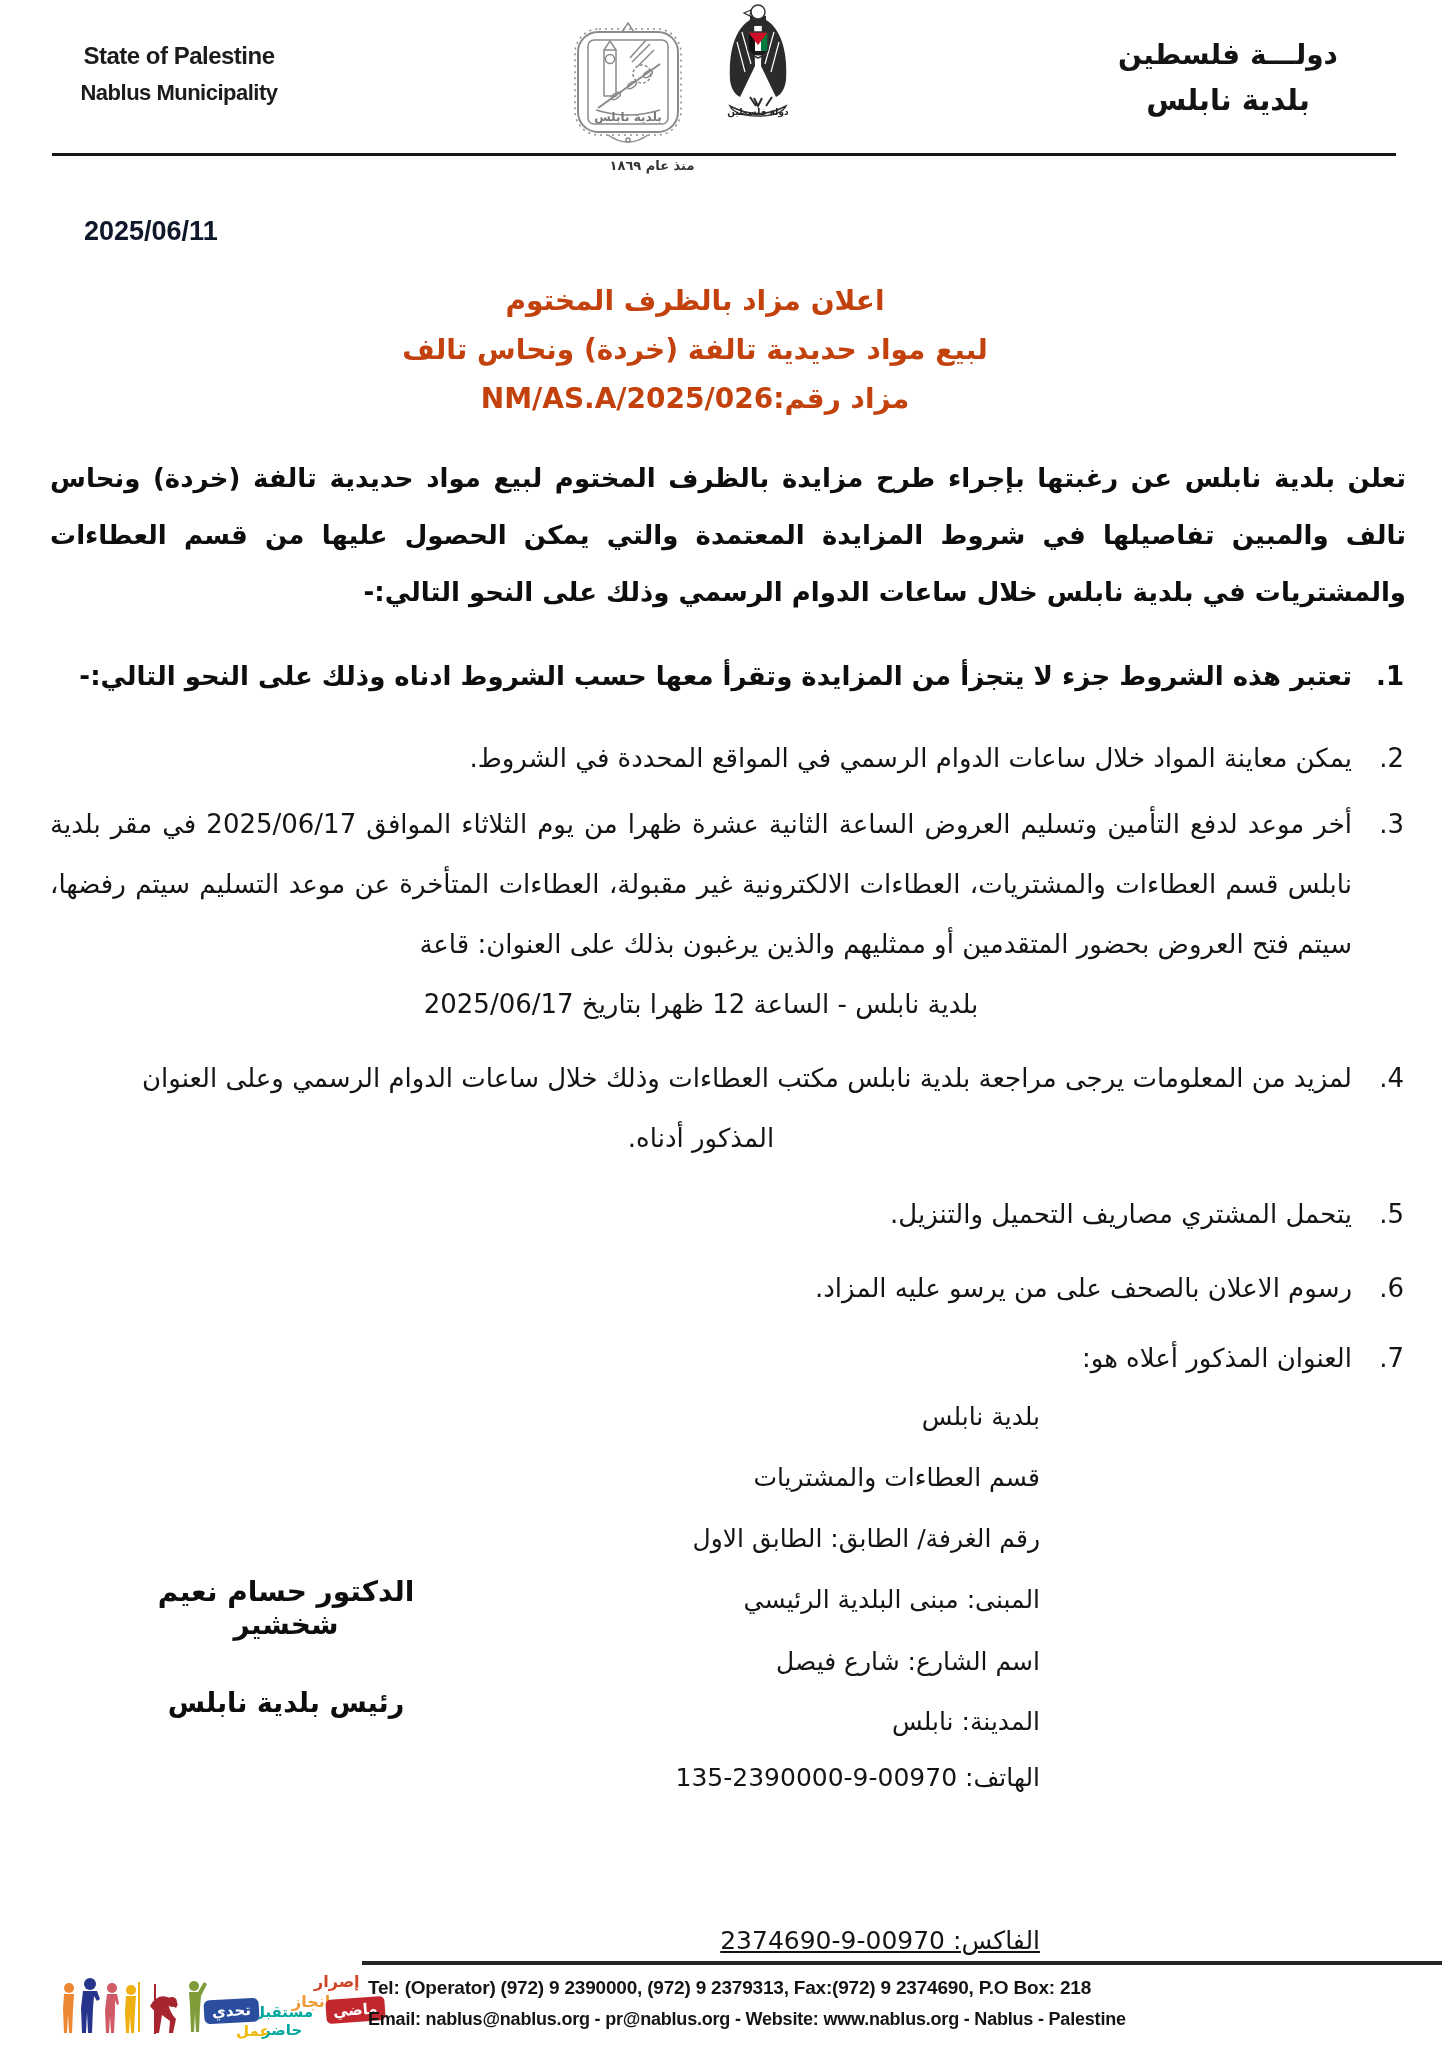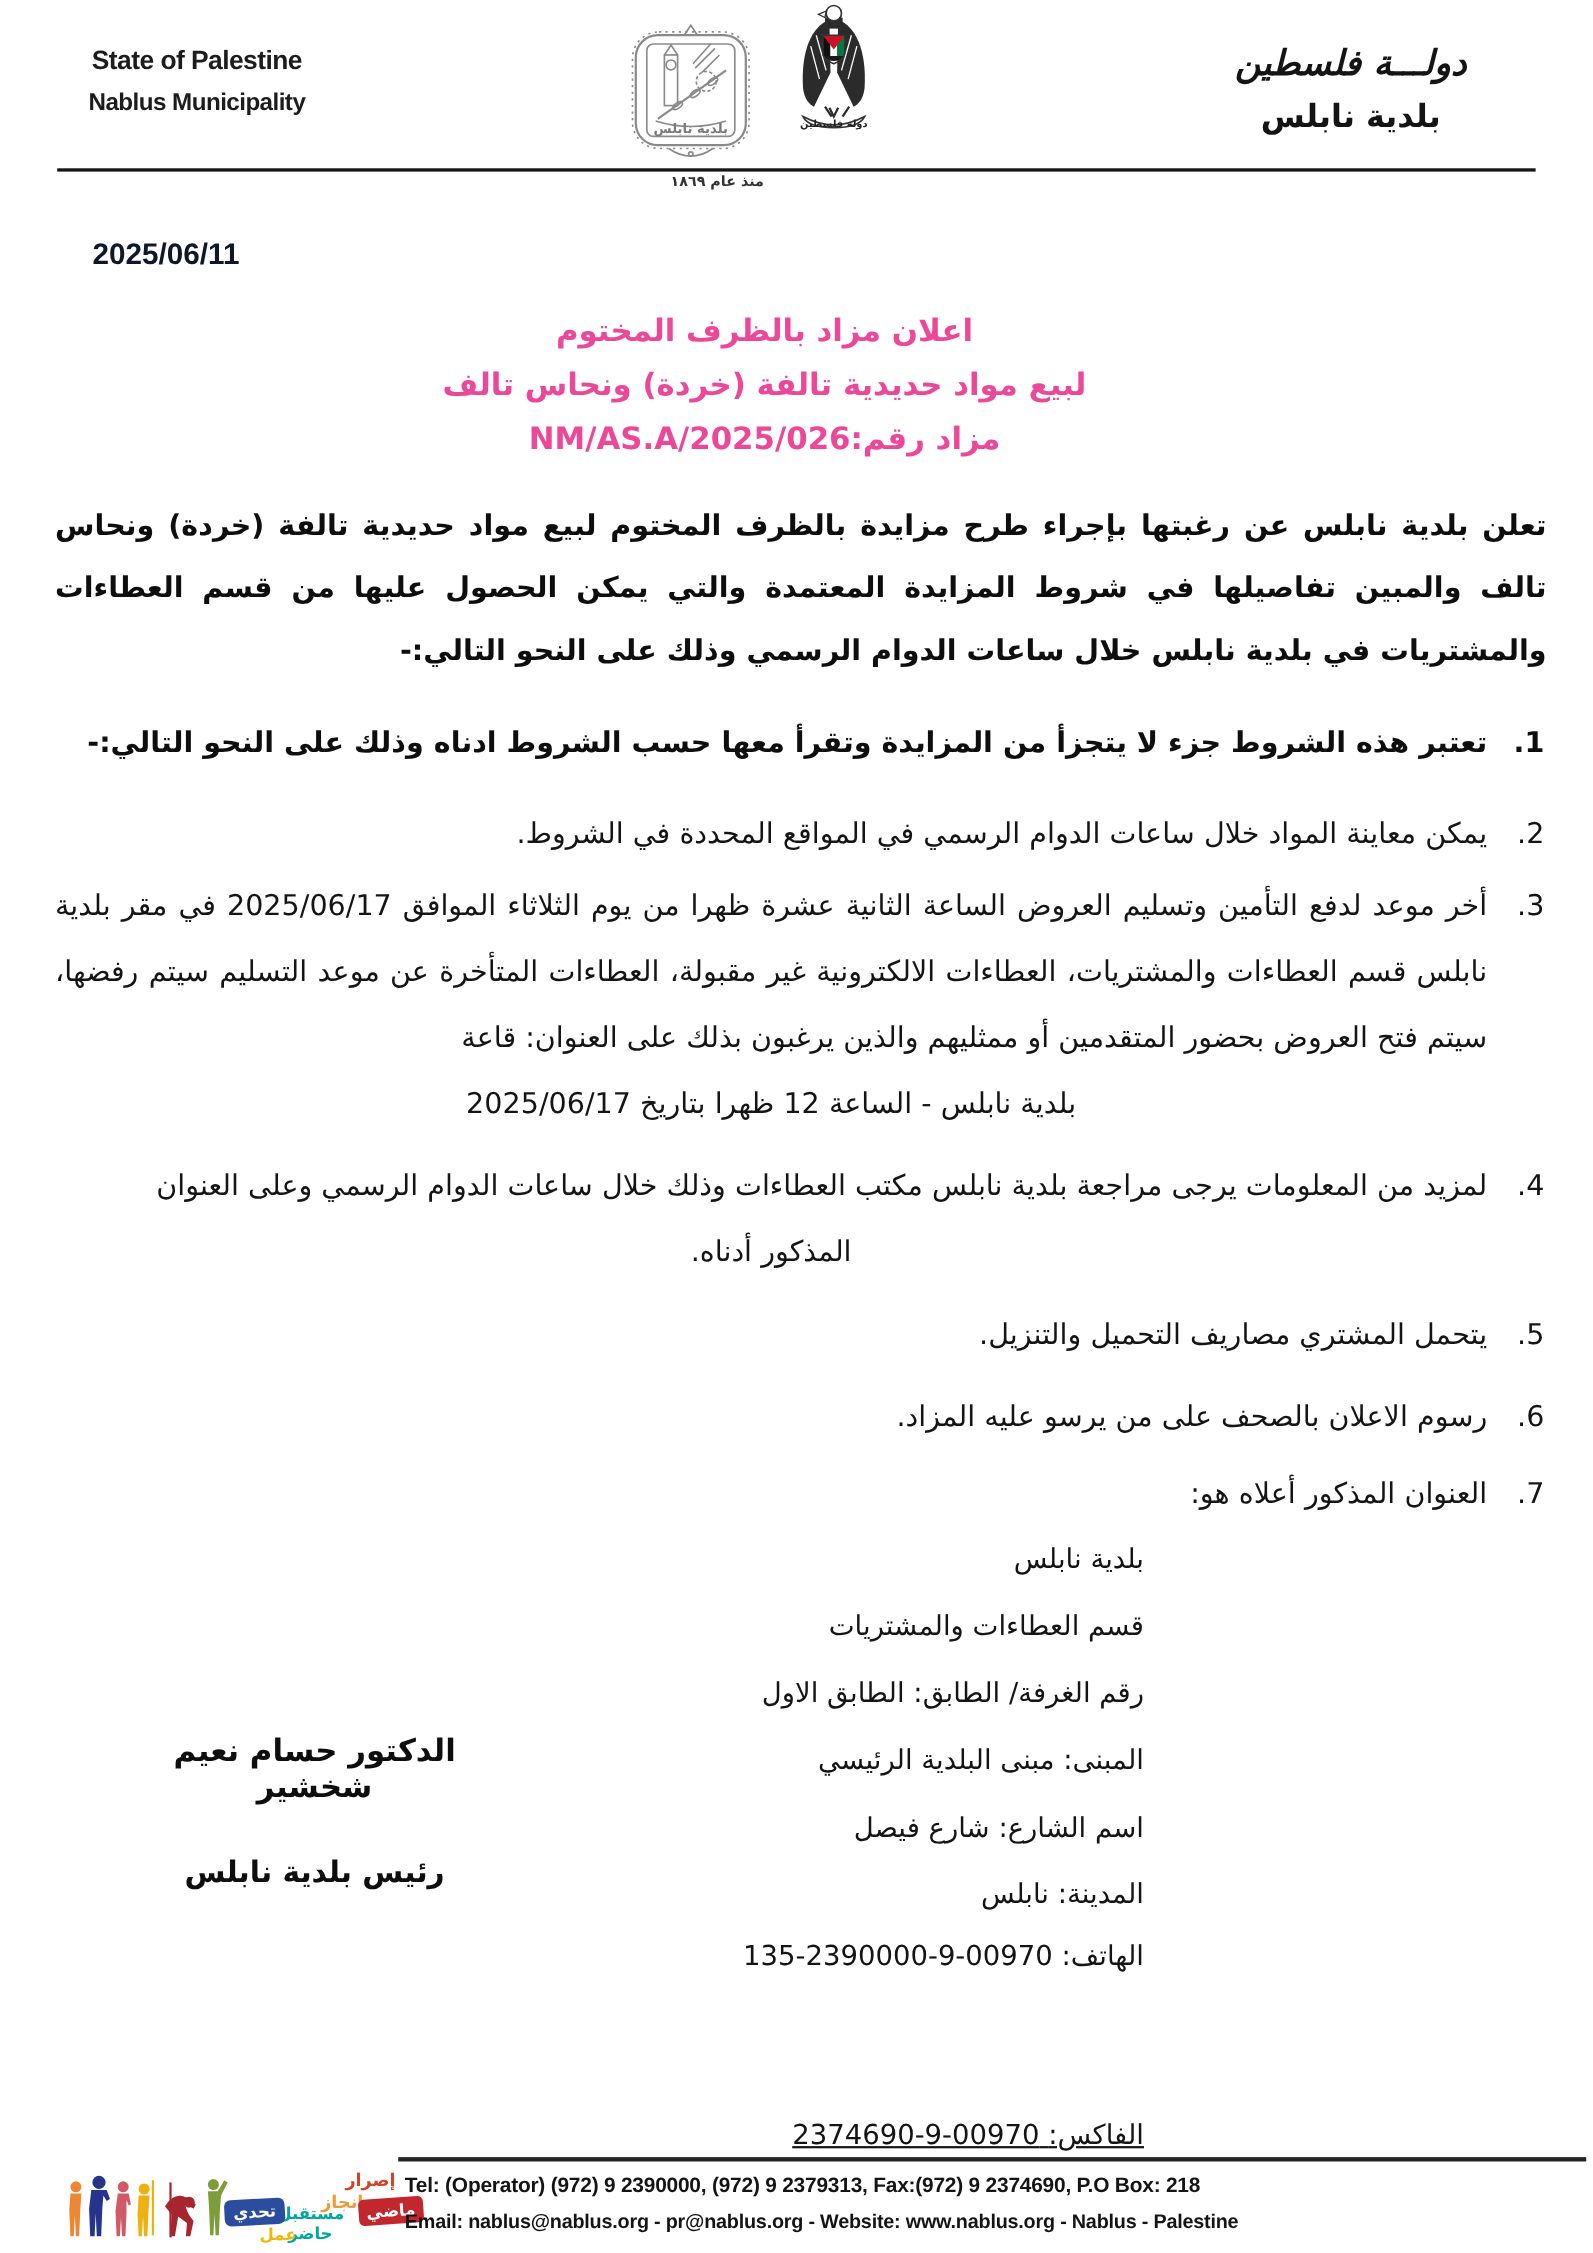--- a/index.html
+++ b/index.html
@@ -10,29 +10,29 @@
   .hdr-left{position:absolute;left:74px;top:42px;width:210px;text-align:center;
             font-family:"Liberation Sans",sans-serif;font-weight:bold;color:#1c1c1c;}
   .hdr-left .l1{font-size:24px;letter-spacing:-0.5px;}
   .hdr-left .l2{font-size:22px;margin-top:10px;letter-spacing:-0.5px;}
   .seal{position:absolute;left:572px;top:16px;}
   .seal-caption{position:absolute;left:592px;top:158px;width:120px;text-align:center;
                 font-size:13px;color:#333;direction:rtl;font-weight:bold;}
   .eagle{position:absolute;left:710px;top:2px;}
   .hdr-right{position:absolute;left:1098px;top:38px;width:260px;text-align:center;
              font-weight:bold;direction:rtl;color:#141414;}
-  .hdr-right .r1{font-size:32px;font-style:italic;}
+  .hdr-right .r1{font-size:28px;}
   .hdr-right .r2{font-size:29px;margin-top:12px;}
   .hdr-rule{position:absolute;left:52px;top:153px;width:1344px;height:3px;background:#161616;}
 
   
   .date{position:absolute;left:84px;top:216px;font-family:"Liberation Sans",sans-serif;
         font-weight:bold;font-size:27px;color:#0f172a;}
   .title-block{position:absolute;left:190px;top:276px;width:1010px;text-align:center;
-               font-weight:bold;direction:rtl;font-size:28px;line-height:49px;color:#ec4899;}
+               font-weight:bold;direction:rtl;font-size:28px;line-height:49px;color:#c2410c;}
 
   
   .intro{position:absolute;left:50px;top:450px;width:1356px;direction:rtl;
          text-align:justify;font-weight:bold;font-size:26px;line-height:57px;color:#0e0e0e;}
   .li{position:absolute;left:50px;width:1356px;direction:rtl;padding-right:54px;
       box-sizing:border-box;font-size:26px;line-height:60px;color:#141414;}
   .li .num{position:absolute;right:2px;top:0;}
   .li-1{top:646px;font-weight:bold;color:#0e0e0e;}
   .li-2{top:728px;}
   .li-3{top:794px;text-align:justify;}

